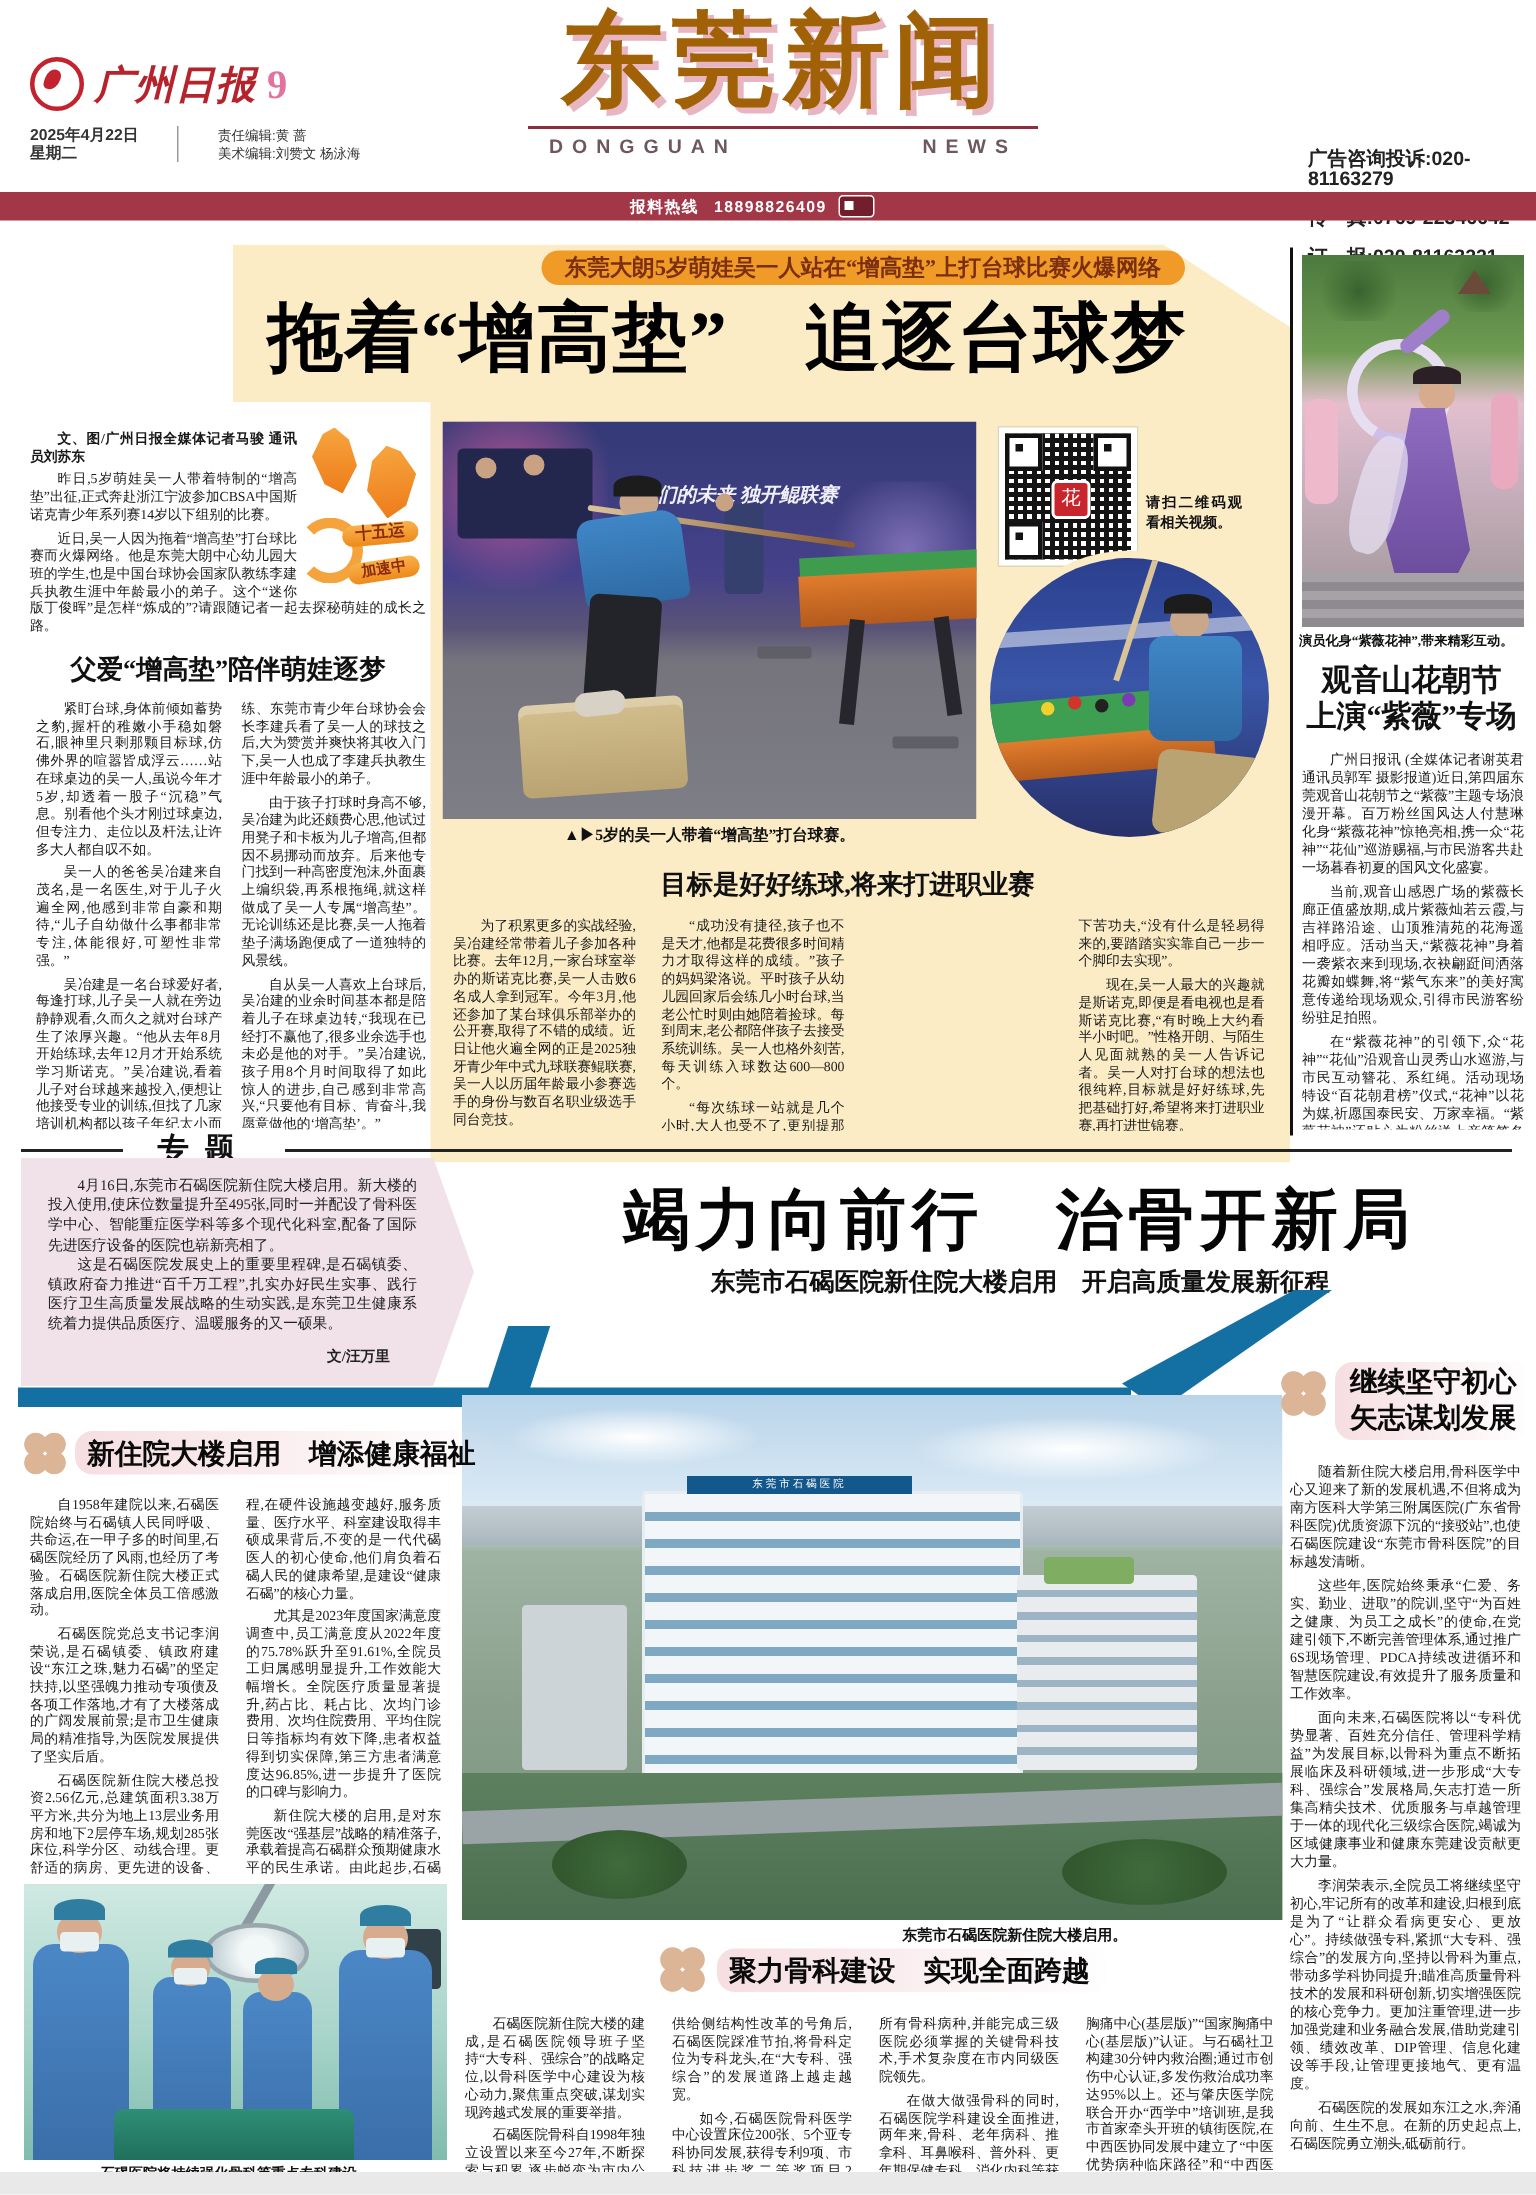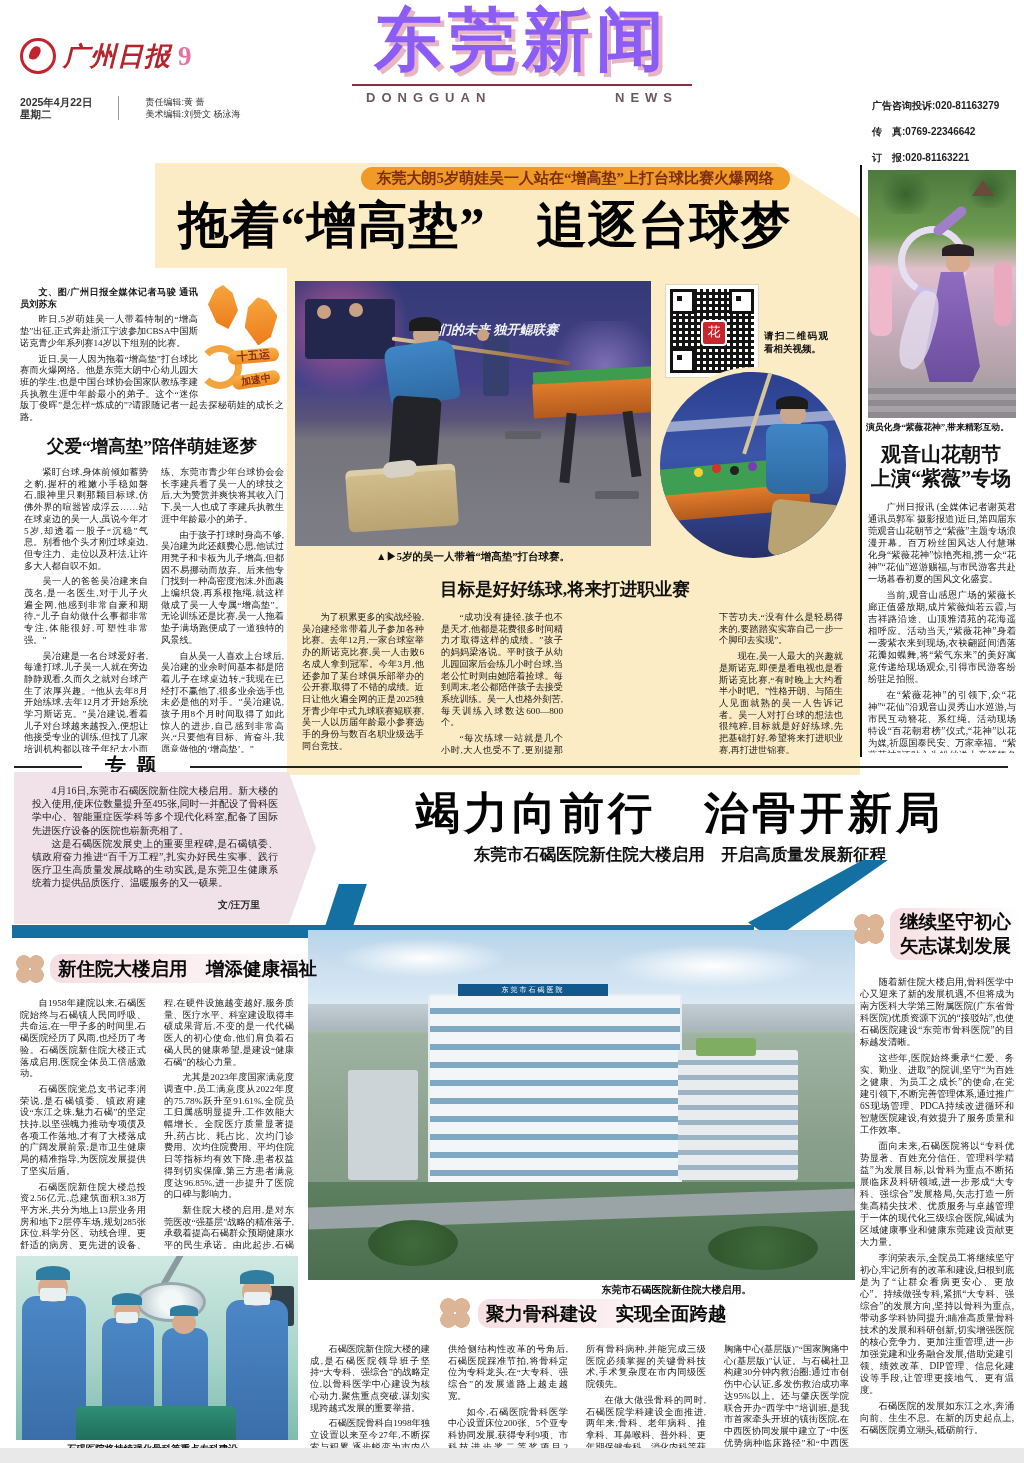--- a/index.html
+++ b/index.html
@@ -8,24 +8,24 @@
   .abs{position:absolute}
   
   .brand-icon{width:30px;height:30px;border:3px solid #c2232e;border-radius:50%;position:relative}
   .brand-icon::after{content:"";position:absolute;left:7px;top:5px;width:10px;height:14px;
         background:#c2232e;border-radius:60% 40% 70% 30%;transform:rotate(18deg)}
   .brand-text{font-family:"Liberation Serif",serif;font-style:italic;font-weight:900;
         font-size:26px;color:#b5242d;letter-spacing:1px}
   .page-num{font-family:"Liberation Serif",serif;font-weight:900;font-size:27px;color:#e2729f}
   .small-meta{font-size:9px;line-height:12px;color:#333;font-weight:700;white-space:pre-line}
   .masthead{font-family:"Liberation Serif",serif;font-weight:900;font-size:68px;line-height:1;
-        color:#8b5cf6;letter-spacing:6px;text-shadow:4px 4px 0 #e8b5c3;white-space:nowrap}
+        color:#a16207;letter-spacing:6px;text-shadow:4px 4px 0 #e8b5c3;white-space:nowrap}
   .mast-line{height:2px;background:#8d2d3f}
   .mast-en{display:flex;justify-content:space-between;font-size:13px;letter-spacing:6px;color:#6d585d;font-weight:700}
-  .contact{font-size:10px;line-height:13px;font-weight:700;color:#222;white-space:pre-line}
+  .contact{font-size:13px;line-height:13px;font-weight:700;color:#222;white-space:pre-line}
   .redbar{background:#a23747;color:#fff;display:flex;align-items:center}
   .hotline{font-size:10.5px;font-weight:800;letter-spacing:1px}
   .redbar-badge{width:22px;height:13px;background:#731e2c;border:1px solid #fff;border-radius:3px;margin-left:8px;position:relative}
   .redbar-badge::after{content:"";position:absolute;left:3px;top:3px;width:6px;height:6px;background:#fff}
   
   #cream{background:#fbecc6;clip-path:polygon(0 0,88% 0,100% 9%,100% 100%,18.72% 100%,18.72% 17.15%,0 17.15%)}
   .kicker{display:inline-block;background:#f09a27;color:#7c2f10;font-weight:800;font-size:15px;
         padding:2px 16px;border-radius:12px;font-family:"Liberation Serif",serif}
   .headline1{font-family:"Liberation Serif",serif;font-weight:900;font-size:50px;letter-spacing:1px;
         color:#000;white-space:nowrap}
@@ -72,37 +72,42 @@
 </head>
 <body>
 
 <div id="page">
 
   <div class="abs" style="left:20px;top:38px;display:flex;align-items:center;gap:7px">
     <span class="brand-icon"></span>
     <span class="brand-text">广州日报</span>
     <span class="page-num">9</span>
   </div>
-  <div class="abs" style="left:20px;top:96px;display:flex;gap:26px">
+  <div class="abs" style="left:20px;top:84px;display:flex;gap:26px">
     <div class="small-meta" style="font-size:10.5px"><span>2025年4月22日</span><br><span>星期二</span></div>
     <div style="width:1px;background:#999"></div>
     <div class="small-meta" style="font-weight:400"><span>责任编辑:黄 蔷</span><br><span>美术编辑:刘赞文 杨泳海</span></div>
   </div>
   <div class="abs" style="left:352px;top:6px;width:340px;text-align:center">
     <div class="masthead">东莞新闻</div>
     <div class="mast-line" style="margin-top:10px"></div>
     <div class="mast-en" style="margin-top:4px;padding:0 14px">
       <span>DONGGUAN</span>
       <span>NEWS</span>
     </div>
   </div>
   <div class="abs contact" style="left:872px;top:86px">
     <span>广告咨询投诉:020-81163279</span><br>
     <span>传　真:0769-22346642</span><br>
     <span>订　报:020-81163221</span>
+  </div>
+  <div class="abs redbar" style="left:0;top:128px;width:1024px;height:19px">
+    <span class="hotline" style="margin-left:420px">报料热线</span>
+    <span class="hotline" style="margin-left:10px">18898826409</span>
+    <span class="redbar-badge"></span>
   </div>
 
   <div id="cream" class="abs" style="left:155px;top:163px;width:705px;height:612px"></div>
 
   <div class="abs" style="left:160px;top:167px;width:630px;text-align:right">
     <span class="kicker">东莞大朗5岁萌娃吴一人站在“增高垫”上打台球比赛火爆网络</span>
   </div>
   <div class="abs headline1" style="left:150px;top:192px;width:670px;text-align:center">拖着“增高垫”　追逐台球梦</div>
 
   <div class="abs col" style="left:16px;top:283px;width:272px;height:150px">

